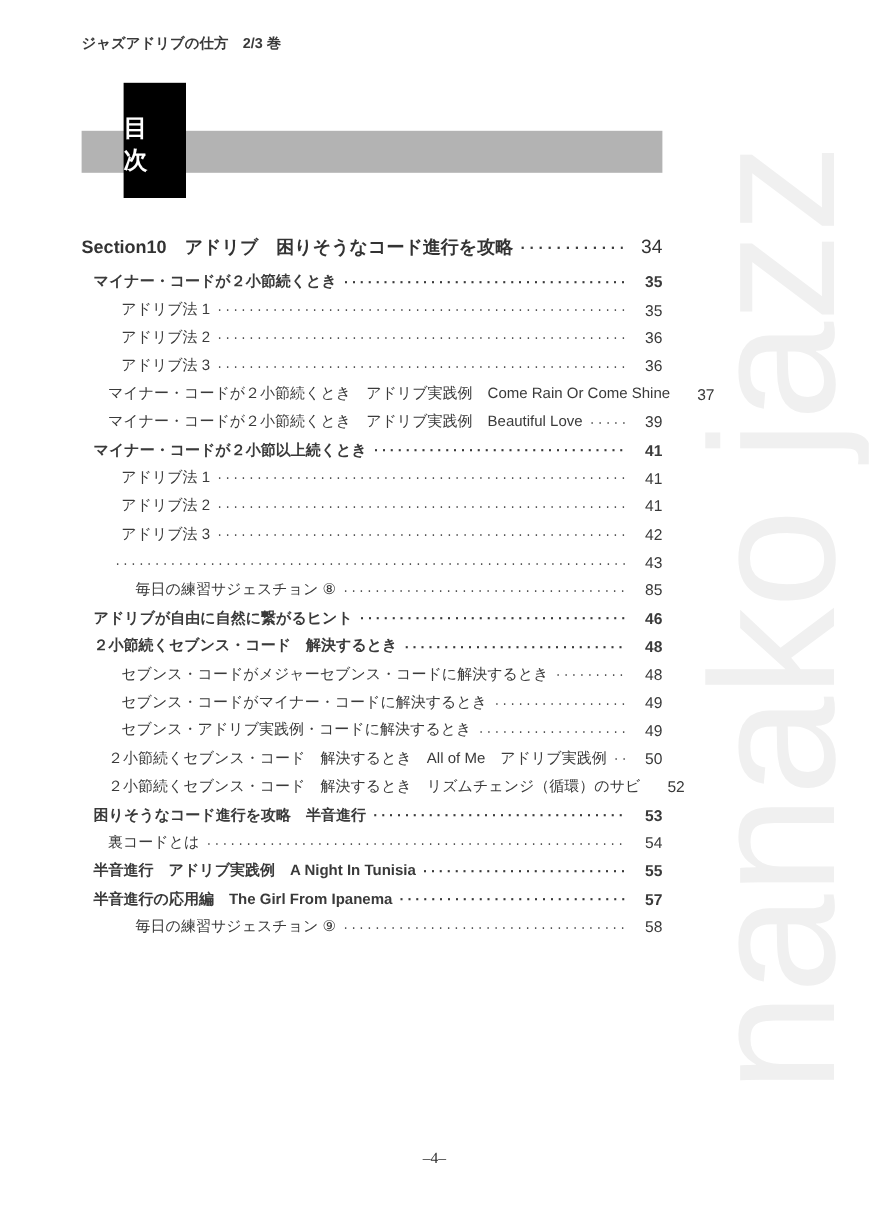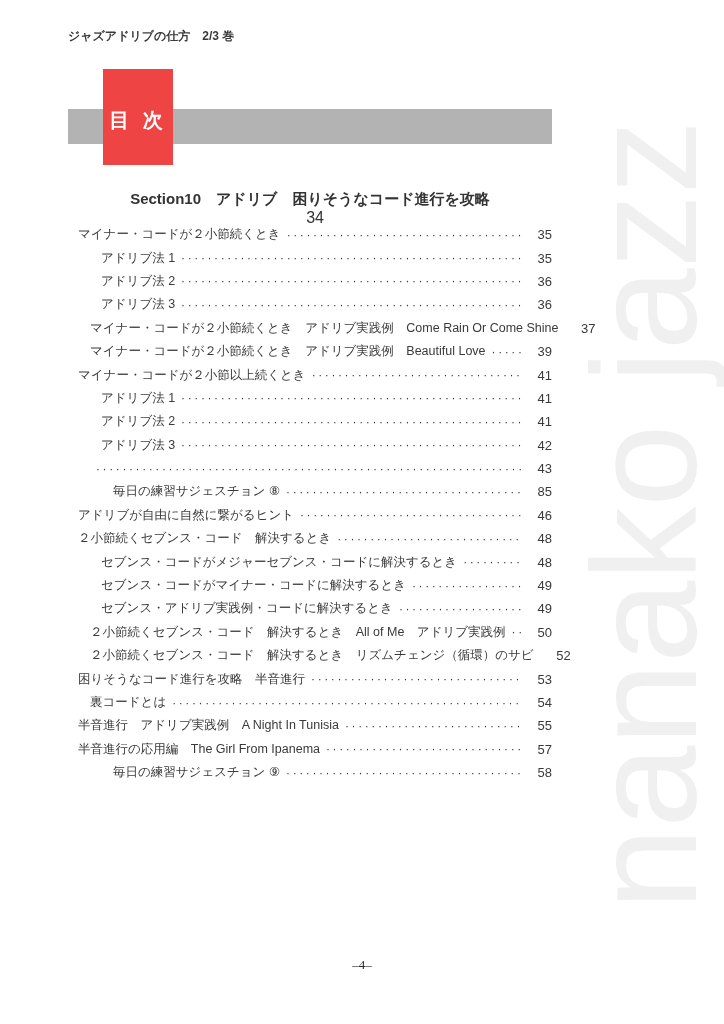--- a/index.html
+++ b/index.html
@@ -38,22 +38,22 @@
 
   
   .toc-bar{
     position:absolute;left:68px;top:109px;
     width:484px;height:35px;
     background:#b3b3b3;
     z-index:1;
   }
   .toc-box{
     position:absolute;left:103px;top:69px;
-    width:70px;height:96px;
-    background:#ef4444;
+    width:52px;height:96px;
+    background:#000000;
     z-index:2;
     display:flex;align-items:center;justify-content:center;
     padding-top:6px;box-sizing:border-box;
   }
   .toc-box span{
     color:#ffffff;font-size:20px;font-weight:bold;letter-spacing:4px;
   }
 
   
   .toc{
@@ -80,25 +80,25 @@
   }
   .row .leader::before{
     content:"····························································································································································";
   }
   .row .page-num{
     flex:none;width:26px;text-align:right;
     font-size:13px;
   }
   .row.section{
     height:33px;
-    font-size:15px;font-weight:bold;color:#333333;flex-direction:column;
+    font-size:15px;font-weight:bold;color:#333333;
   }
   .row.section .leader{letter-spacing:3.2px;font-weight:bold;font-size:13px;}
   .row.section .page-num{font-size:16px;font-weight:normal;width:28px;}
-  .row.lvl1{padding-left:10px;}
+  .row.lvl1{padding-left:10px;font-weight:bold;}
   .row.lvl2{padding-left:22px;}
   .row.lvl3{padding-left:33px;}
   .row.lvl4{padding-left:45px;}
 
   
   .footer{
     position:absolute;left:0;right:0;top:957px;
     text-align:center;
     font-family:"Liberation Serif","DejaVu Serif",serif;
     font-size:13px;color:#2e2e2e;

